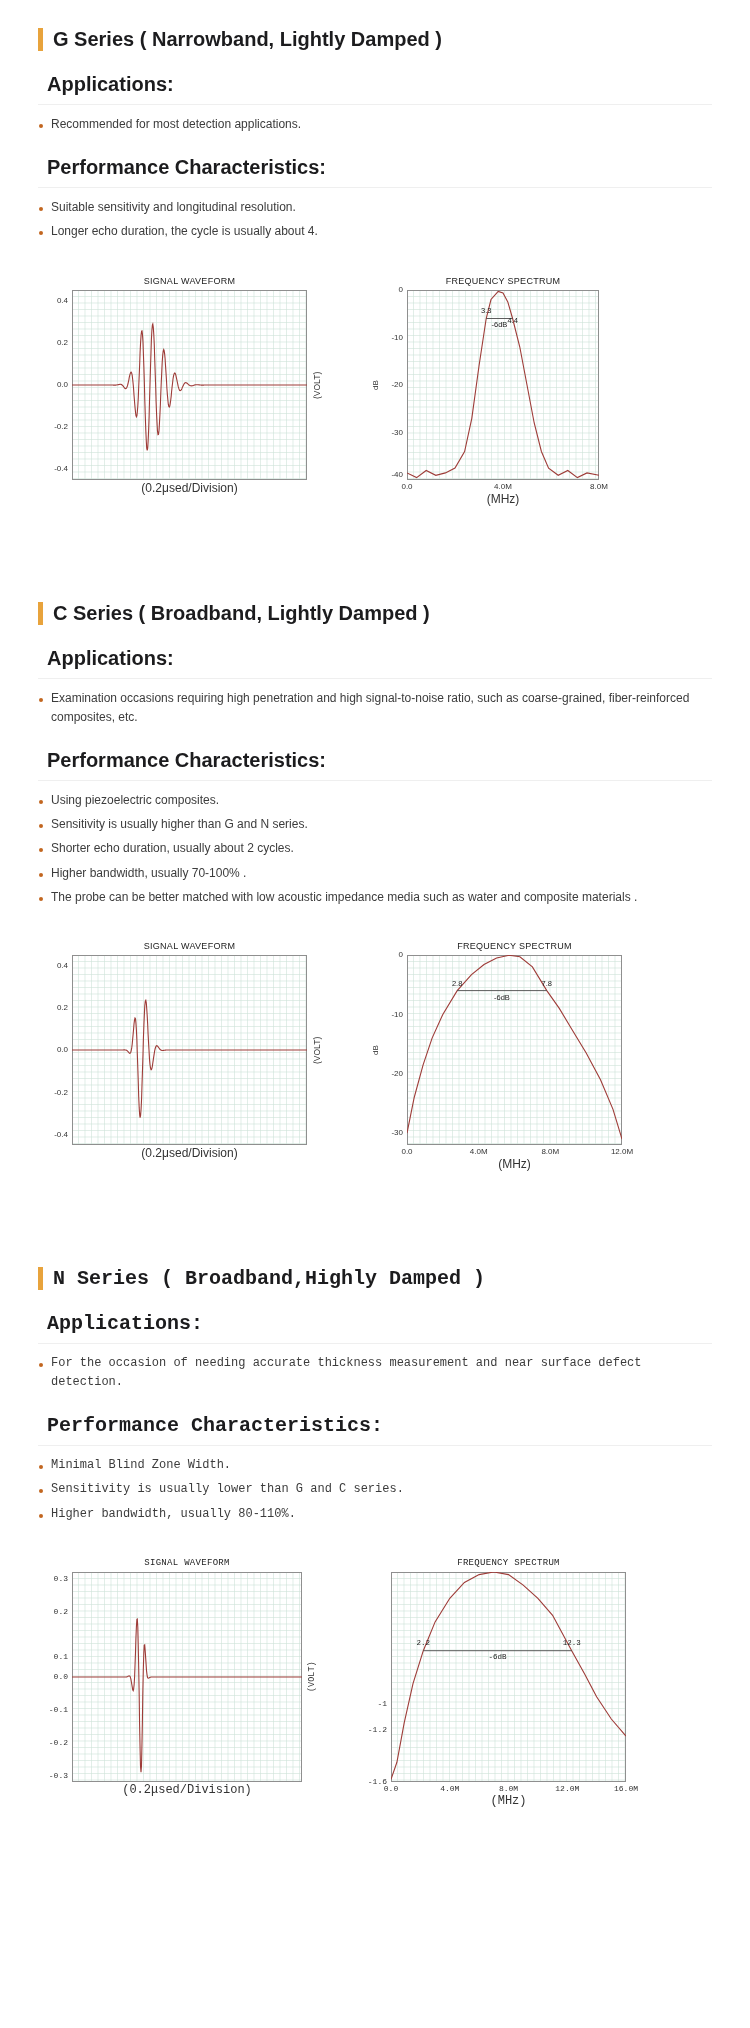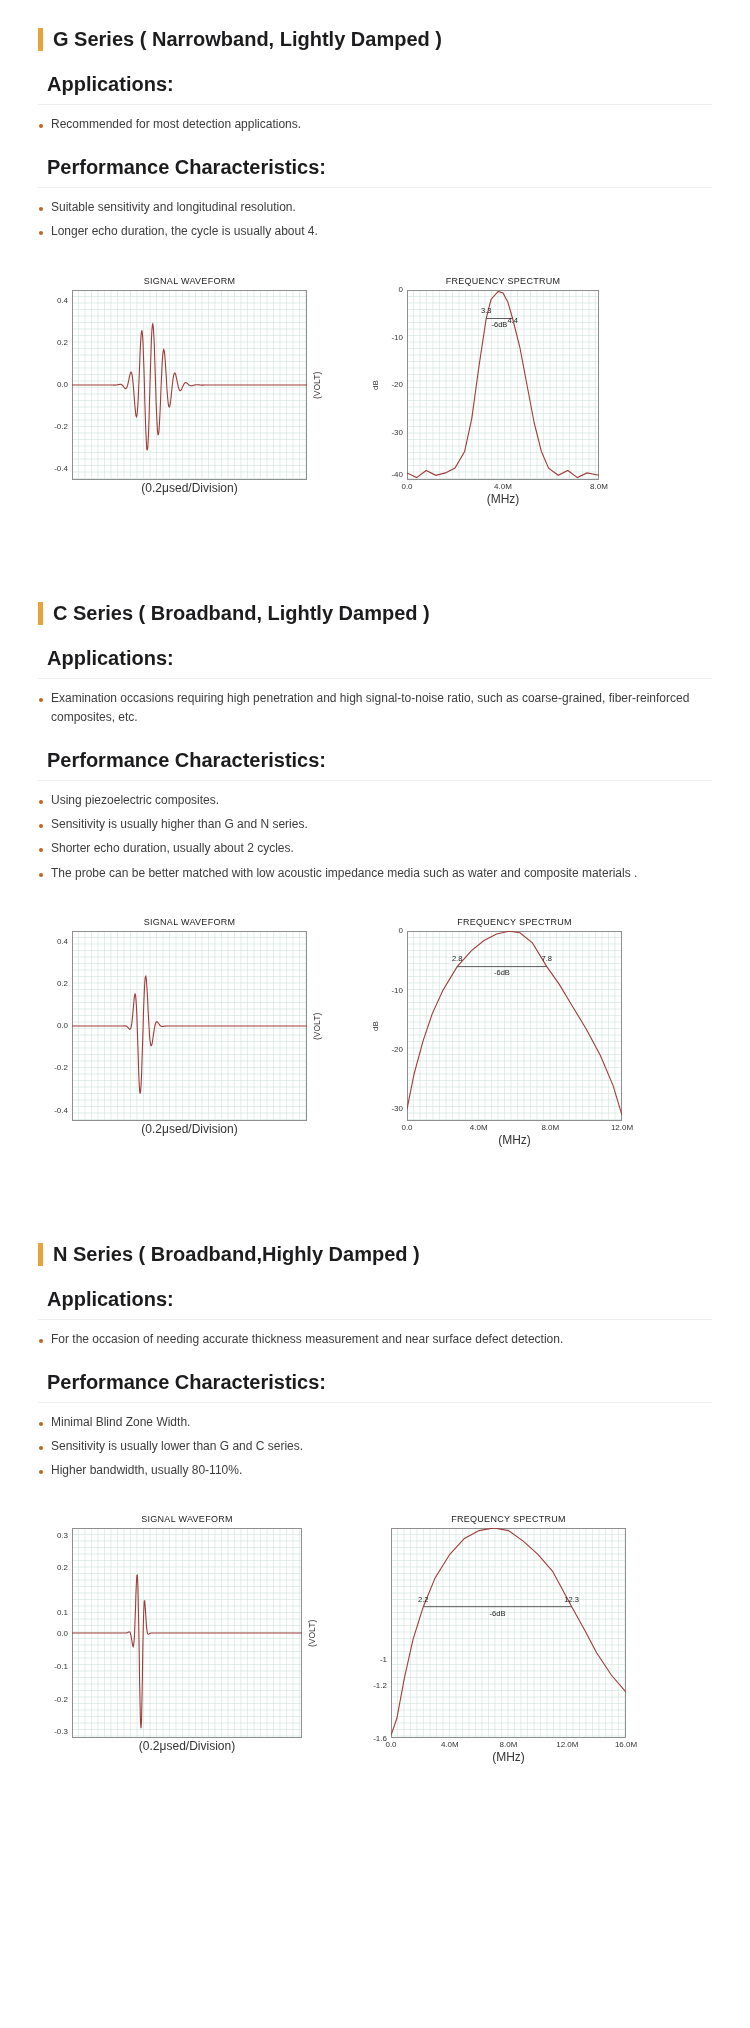--- a/index.html
+++ b/index.html
@@ -2,21 +2,21 @@
 <html style="--accent: #E8A33C; --bullet: #c2661f;"><head>
 <meta charset="utf-8">
 <style>
   html,body{margin:0;padding:0;background:#ffffff;}
   body{
     width:750px;min-height:2028px;box-sizing:border-box;
     font-family:"Liberation Sans",sans-serif;color:#3a3a3a;
   }
   .page{padding:28px 38px 40px;}
   section.series{margin-bottom:96px;}
-  section.series:last-child{margin-bottom:2px;}
+  section.series:last-child{margin-bottom:2px;font-family:Liberation Mono, monospace;}
   .series-title{
     display:flex;align-items:center;gap:10px;
     font-size:20px;font-weight:bold;color:#1c1c1e;margin:0 0 20px;
   }
   .bar{width:5px;height:23px;background:var(--accent,#E8A33C);flex:0 0 auto;}
   .sub{
     font-size:20px;font-weight:bold;color:#1c1c1e;
     margin:22px 0 10px;padding:0 0 8px 9px;
     border-bottom:1px solid #efefef;
   }
@@ -253,20 +253,21 @@
     </h2>
     <h3 class="sub">Applications:</h3>
     <ul class="bullets">
       <li>Examination occasions requiring high penetration and high signal-to-noise ratio, such as coarse-grained, fiber-reinforced composites, etc.</li>
     </ul>
     <h3 class="sub">Performance Characteristics:</h3>
     <ul class="bullets">
       <li>Using piezoelectric composites.</li>
       <li>Sensitivity is usually higher than G and N series.</li>
       <li>Shorter echo duration, usually about 2 cycles.</li>
+      <li>Higher bandwidth, usually 70-100% .</li>
       <li>The probe can be better matched with low acoustic impedance media such as water and composite materials .</li>
     </ul>
     <div class="charts">
       <div class="chart">
           <div class="c-title" style="margin-left:26px;width:235px">SIGNAL WAVEFORM</div>
           <div class="c-row">
             <div class="c-yticks" style="height:190px">
               <span class="ytick" style="top:6.1px">0.4</span>
               <span class="ytick" style="top:48.3px">0.2</span>
               <span class="ytick" style="top:90.5px">0.0</span>

